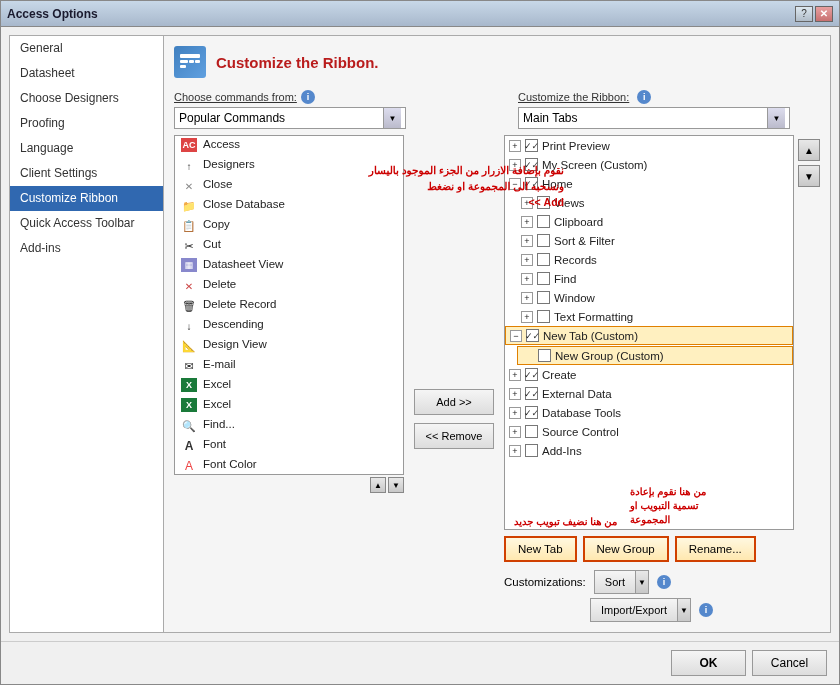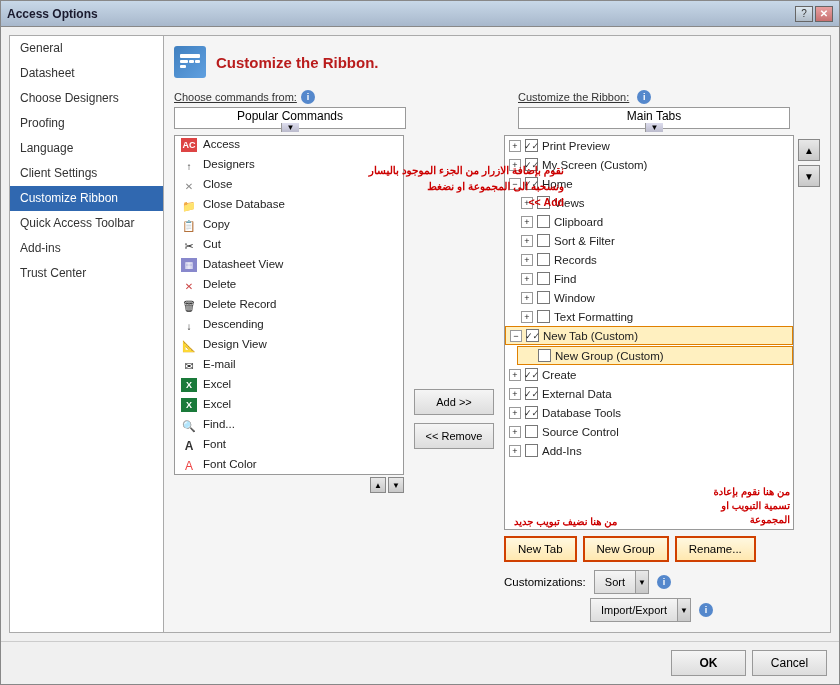--- a/index.html
+++ b/index.html
@@ -153,21 +153,20 @@
     .dropdown-select {
       height: 22px;
       border: 1px solid #999;
       background: white;
       padding: 1px 4px;
       font-size: 12px;
       cursor: pointer;
       display: flex;
       align-items: center;
       justify-content: space-between;
-      flex-direction: column;
     }
 
     .dropdown-select.wide { width: 250px; }
     .dropdown-select.medium { width: 250px; }
 
     .dropdown-arrow {
       width: 18px;
       height: 20px;
       background: linear-gradient(to bottom, #dde, #bbc);
       border-left: 1px solid #999;
@@ -408,21 +407,20 @@
       <div class="sidebar">
         <div class="sidebar-item">General</div>
         <div class="sidebar-item">Datasheet</div>
         <div class="sidebar-item">Choose Designers</div>
         <div class="sidebar-item">Proofing</div>
         <div class="sidebar-item">Language</div>
         <div class="sidebar-item">Client Settings</div>
         <div class="sidebar-item active">Customize Ribbon</div>
         <div class="sidebar-item">Quick Access Toolbar</div>
         <div class="sidebar-item">Add-ins</div>
-        <div class="sidebar-item">Trust Center</div>
       </div>
 
       <div class="right-panel">
 
         <div class="panel-header">
           <div class="panel-icon">
             <svg width="24" height="24" viewBox="0 0 24 24" fill="white">
               <rect x="2" y="4" width="20" height="4" rx="1"></rect>
               <rect x="2" y="10" width="8" height="3" rx="1"></rect>
               <rect x="11" y="10" width="5" height="3" rx="1"></rect>
@@ -669,21 +667,21 @@
             </div>
 
             <div style="display:flex; gap:6px; margin-top:6px; align-items:center; position:relative;">
               <div class="action-btn highlighted" style="min-width:70px;">New Tab</div>
               <div class="action-btn highlighted" style="min-width:75px;">New Group</div>
               <div class="action-btn highlighted" style="min-width:70px;">Rename...</div>
 
               <div style="position:absolute; bottom:35px; left:10px; color:#cc0000; font-size:10px; font-weight:bold; white-space:nowrap; direction:rtl; text-align:right; pointer-events:none;">
                 من هنا نضيف تبويب جديد
               </div>
-              <div style="position:absolute; bottom:35px; right:30px; color:#cc0000; font-size:10px; font-weight:bold; white-space:nowrap; direction:rtl; text-align:right; pointer-events:none; width:160px; line-height:1.4;">
+              <div style="position:absolute; bottom:35px; right:30px; color:#cc0000; font-size:10px; font-weight:bold; white-space:nowrap; direction:rtl; text-align:left; pointer-events:none; width:160px; line-height:1.4;">
                 من هنا نقوم بإعادة<br>تسمية التبويب او<br>المجموعة
               </div>
             </div>
 
             <div style="display:flex; align-items:center; gap:8px; margin-top:8px;">
               <span style="font-size:11.5px;">Customizations:</span>
               <div class="reset-btn-group">
                 <div class="reset-btn">Sort</div>
                 <div class="reset-dropdown">▼</div>
               </div>

